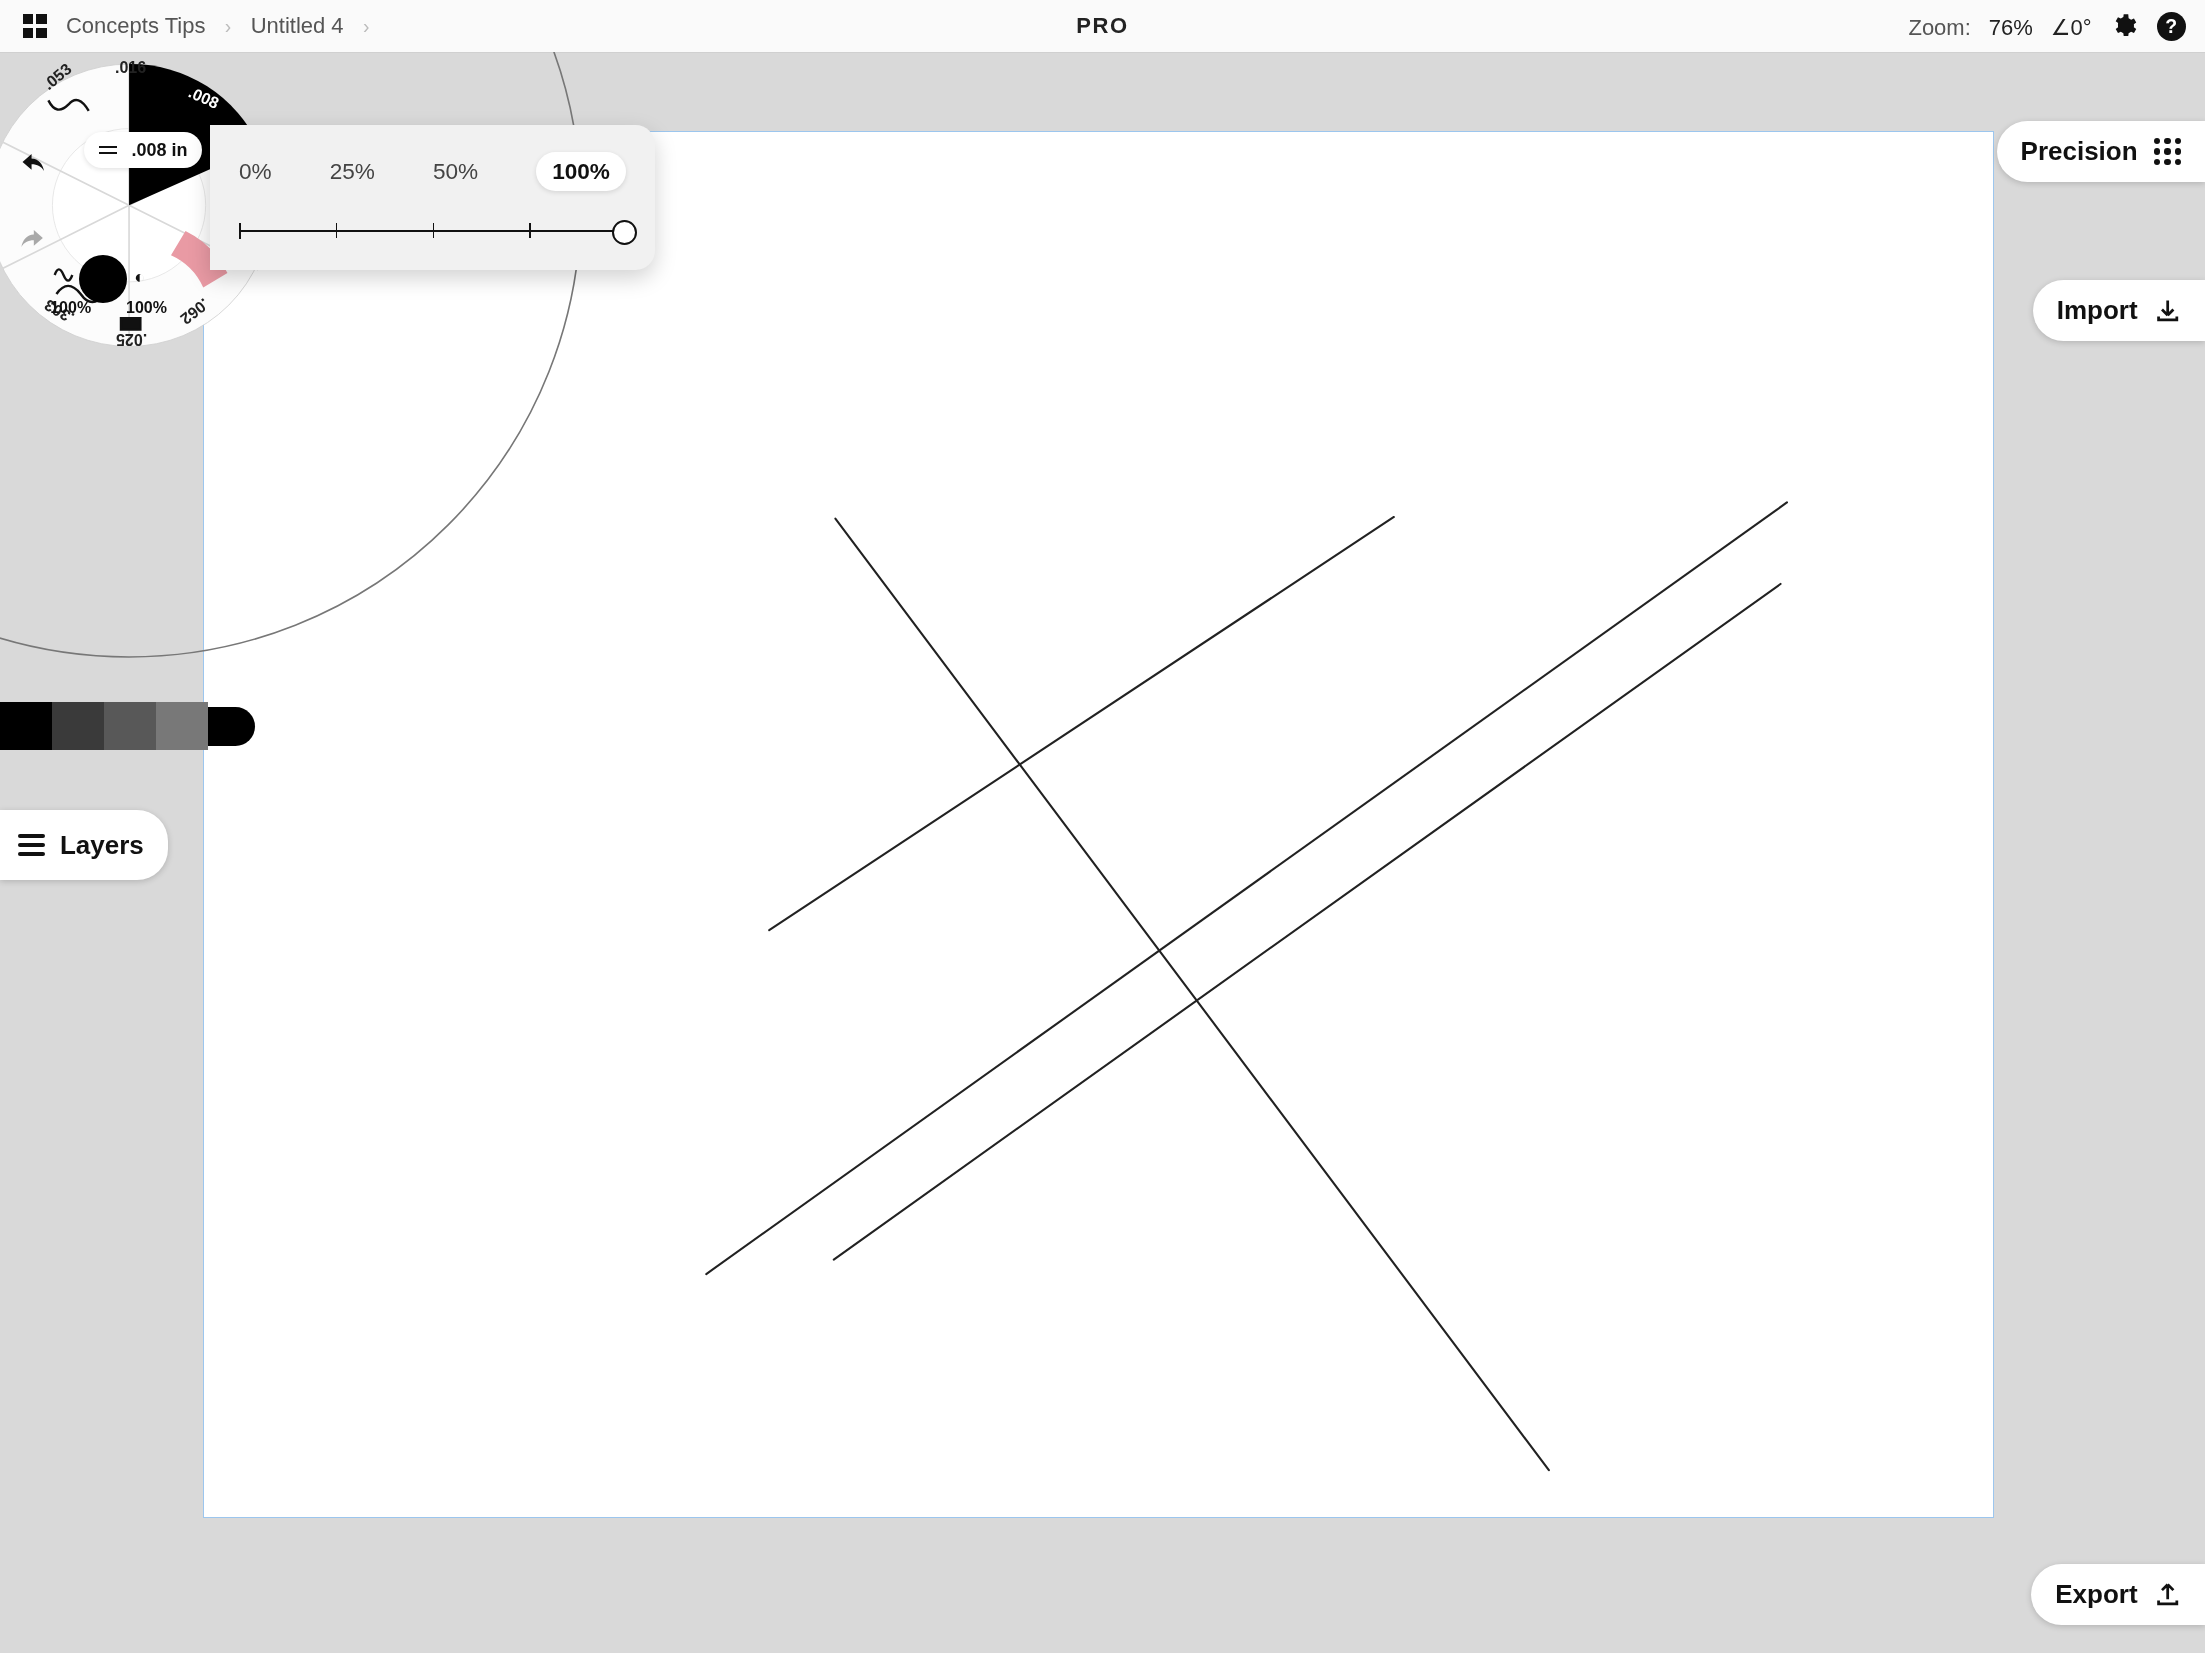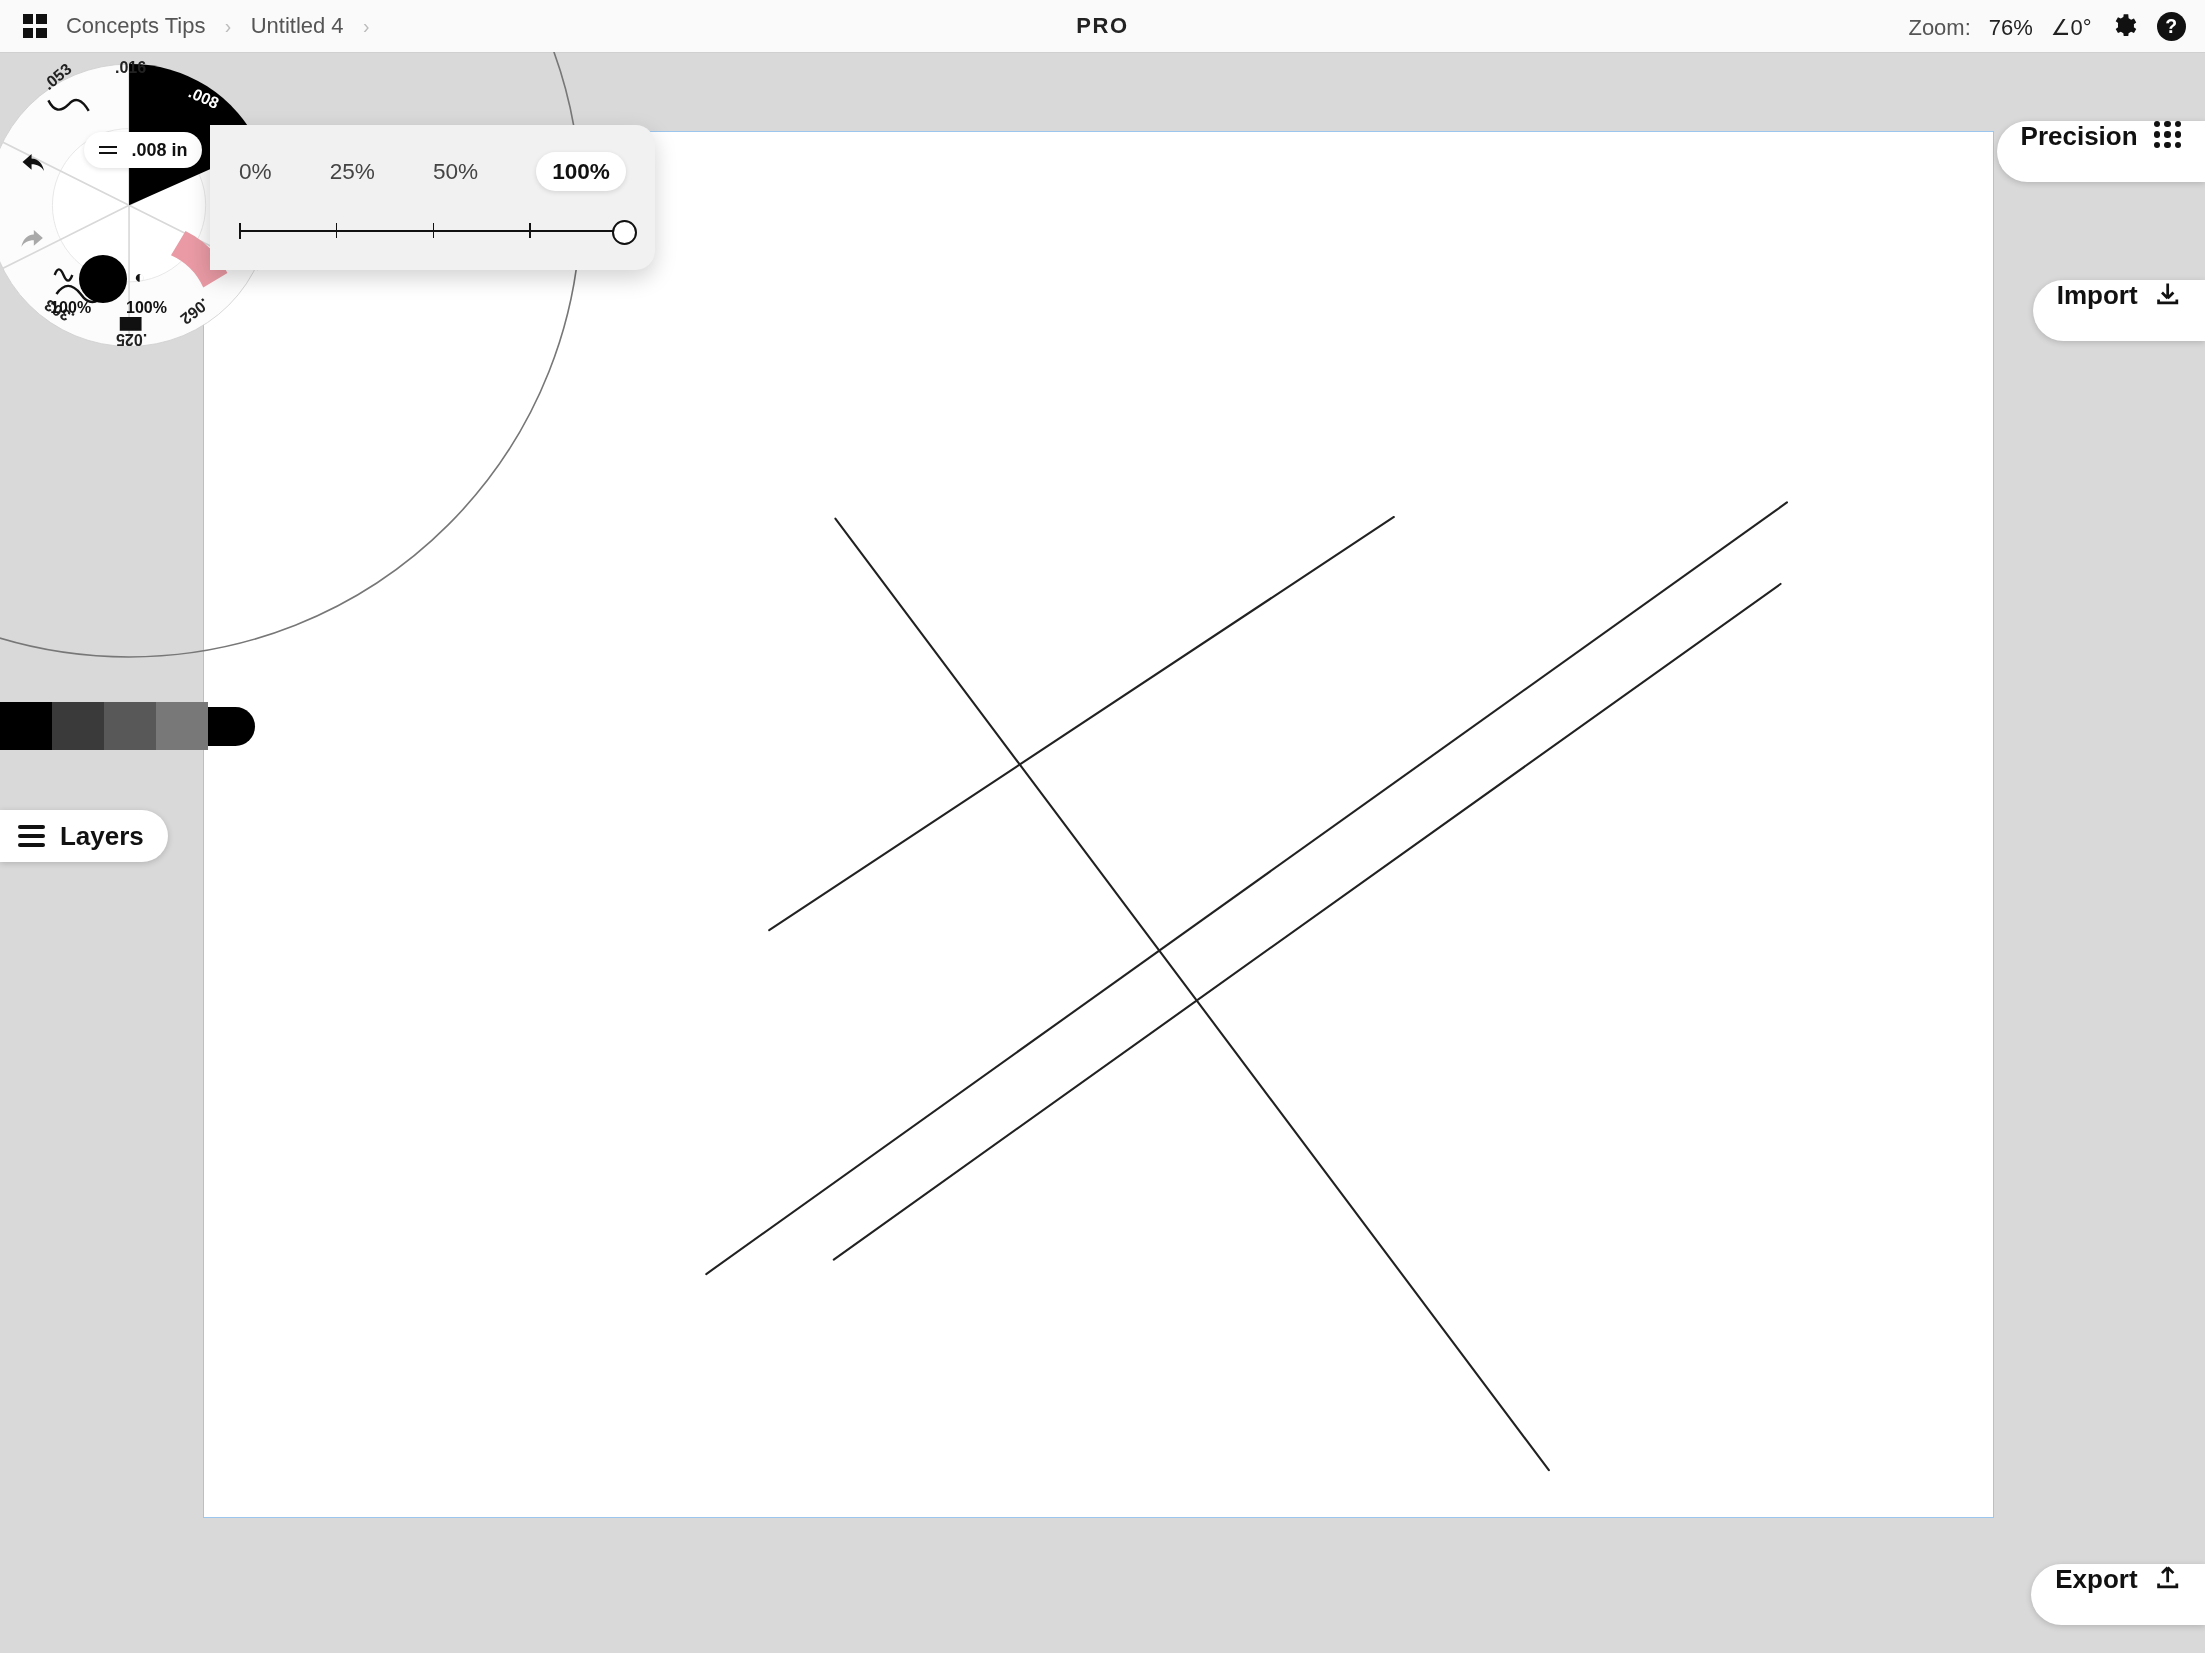--- a/index.html
+++ b/index.html
@@ -8,29 +8,29 @@
 .tb-left{display:flex;align-items:center;gap:19.4px;padding-left:22.6px;font-size:22px;color:#555}
 .home-icon{width:24px;height:24px;display:grid;grid-template-columns:1fr 1fr;grid-template-rows:1fr 1fr;gap:3.2px}
 .home-icon span{background:#111}
 .chev{color:#bbb;font-size:19.4px}
 .tb-center{position:absolute;left:50%;transform:translateX(-50%);font-size:22px;font-weight:700;color:#222;letter-spacing:1.6px}
 .tb-right{position:absolute;right:19.4px;display:flex;align-items:flex-end;gap:18px;font-size:22px;color:#222}
 .zoom-lbl{color:#555}
 .gear,.help{width:29px;height:29px;display:flex;align-items:center;justify-content:center}
 .help{background:#111;border-radius:50%;color:#fff;font-weight:700;font-size:19.4px}
 
-.pill{position:absolute;background:#fff;border-radius:31px 0 0 31px;box-shadow:0 1.6px 6.5px rgba(0,0,0,.18);display:flex;align-items:flex-start;gap:16px;padding:0 24px;font-size:26px;font-weight:700;height:61px;right:0}
+.pill{position:absolute;background:#fff;border-radius:31px 0 0 31px;box-shadow:0 1.6px 6.5px rgba(0,0,0,.18);display:flex;align-items:center;gap:16px;padding:0 24px;font-size:26px;font-weight:700;height:61px;right:0}
 .pill svg,.pill .dots{flex:0 0 auto}
 .precision{top:121px}
 .importp{top:280px}
 .exportp{bottom:28px}
 .dots{width:27.4px;height:27.4px;display:grid;grid-template-columns:repeat(3,1fr);grid-template-rows:repeat(3,1fr);gap:4px}
 .dots span{background:#111;border-radius:50%}
 
-.layers{position:absolute;left:0;top:810px;background:#fff;border-radius:0 31px 31px 0;box-shadow:0 1.6px 6.5px rgba(0,0,0,.18);display:flex;align-items:center;gap:14.5px;padding:0 24px 0 18px;height:52px;font-size:26px;font-weight:700}
+.layers{position:absolute;left:0;top:810px;background:#fff;border-radius:0 31px 31px 0;box-shadow:0 1.6px 6.5px rgba(0,0,0,.18);display:flex;align-items:center;gap:14.5px;padding:0 24px 0 18px;height:70px;font-size:26px;font-weight:700}
 .ham{width:27.4px;display:flex;flex-direction:column;gap:4.8px}
 .ham span{height:4px;background:#111;border-radius:2.4px}
 
 .cstrip{position:absolute;left:0;top:702px;height:48px;display:flex;align-items:center}
 .sw{width:52px;height:48px}
 .tip{width:47px;height:39px;background:#000;border-radius:0 24px 24px 0}
 
 .canvas{position:absolute;left:204px;top:132px;width:1789px;height:1385px;background:#fff;outline:1.6px solid #9cc6ee}
 
 .wheel{position:absolute;left:0;top:52px;width:613px;height:613px;pointer-events:none}

